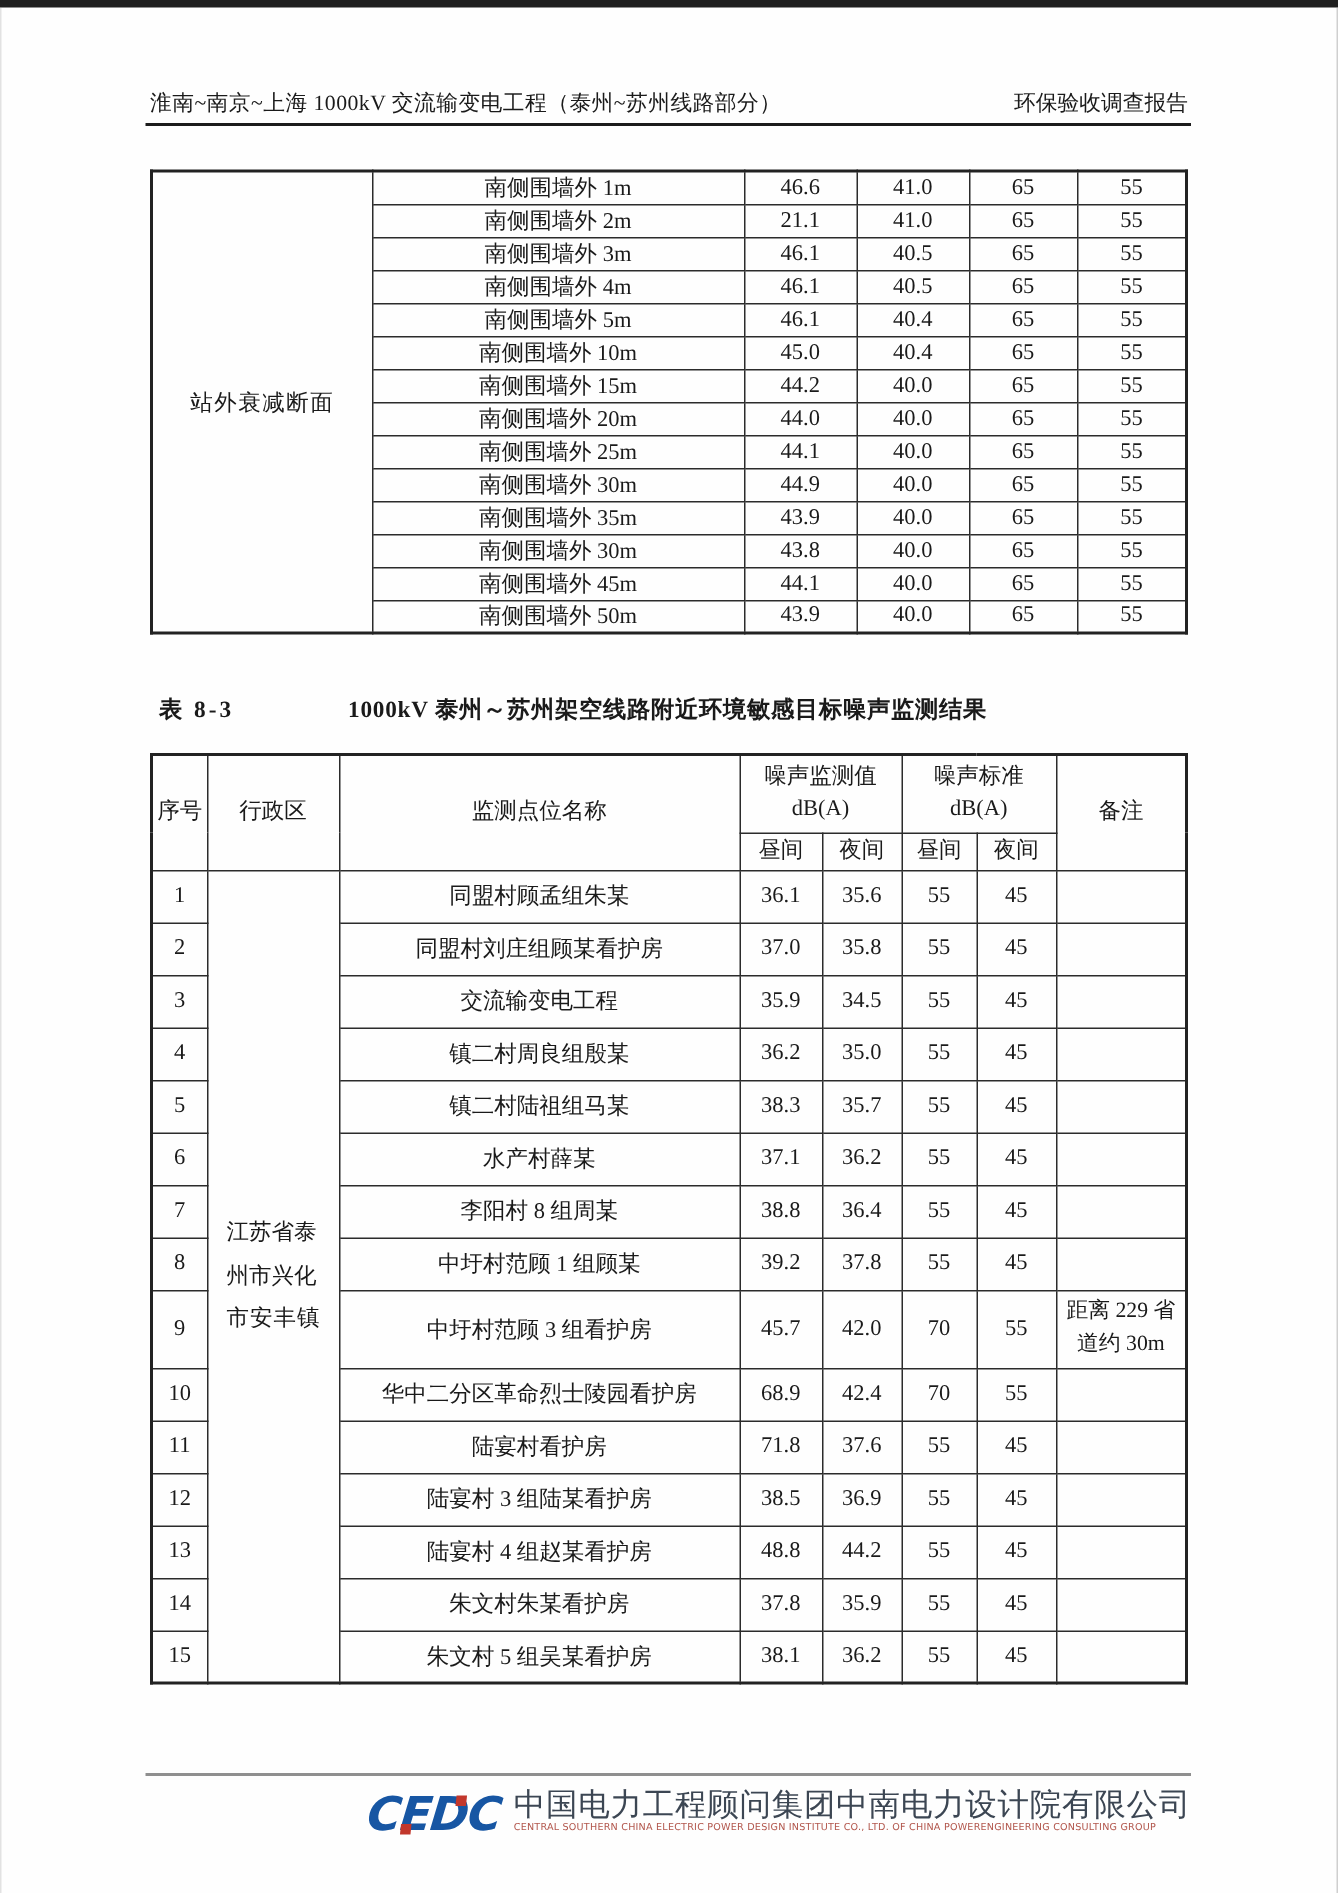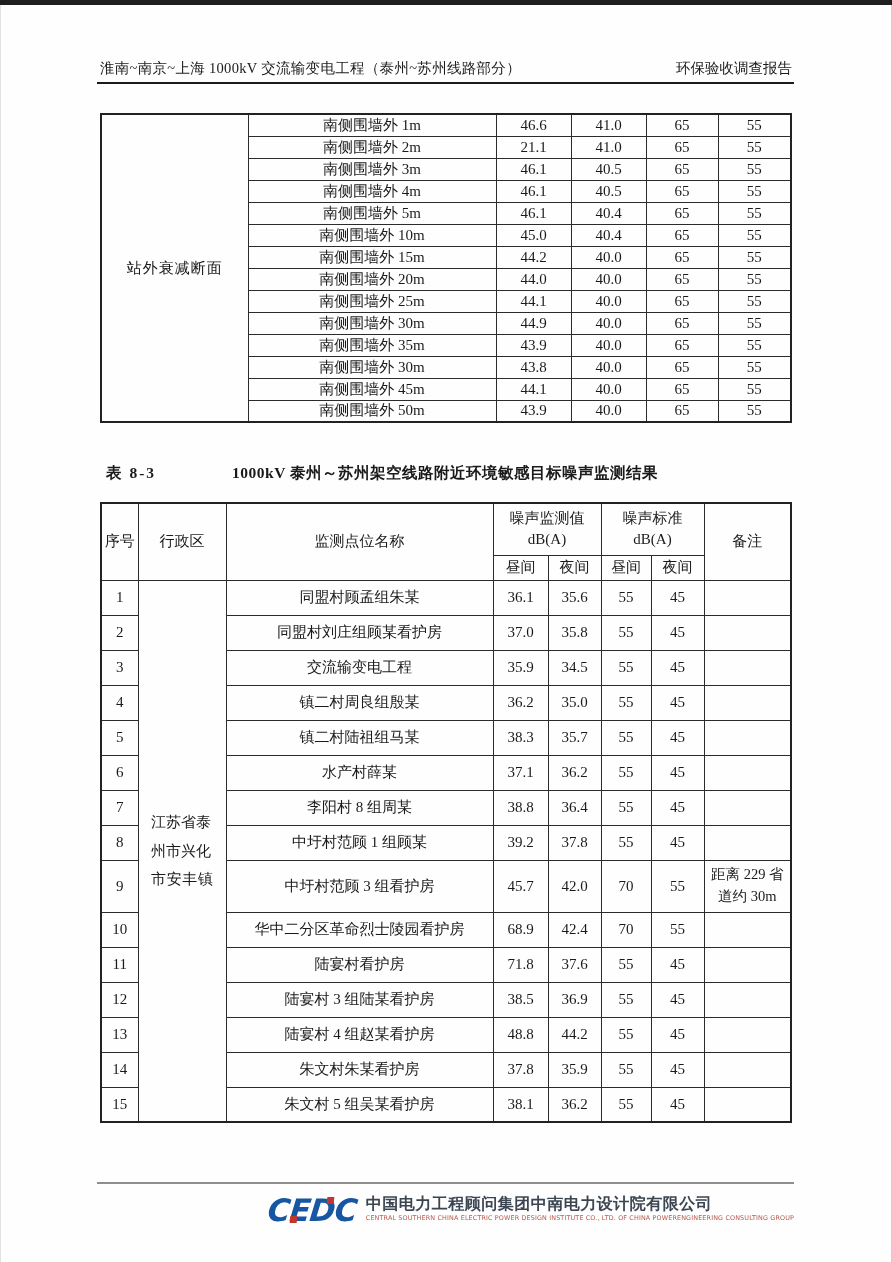--- a/index.html
+++ b/index.html
@@ -37,21 +37,21 @@
   .remark-cell{font-size:14.5px;line-height:1.5;padding:0 6px;font-family:Liberation Serif, serif;}
   
   .page-number{position:absolute;top:1148px;left:100px;width:690px;text-align:center;font-size:14.5px;letter-spacing:1px;}
   .footer-rule{position:absolute;top:1177px;left:97px;width:697px;height:2px;background:#8f8f8f;}
   .footer-brand{position:absolute;top:1188px;right:98px;display:flex;align-items:flex-start;gap:9px;}
   .logo-letters{display:flex;font-family:"DejaVu Sans","Liberation Sans",sans-serif;font-weight:900;font-style:italic;font-size:31px;line-height:34px;letter-spacing:-1px;color:#1756a3;}
   .logo-letters .lt{position:relative;display:inline-block;transform:skewX(-6deg);}
   .logo-letters .lt.acc-bl::after{content:"";position:absolute;left:1px;bottom:4px;width:7px;height:7px;background:#c2372c;}
   .logo-letters .lt.acc-tr::after{content:"";position:absolute;right:2px;top:4px;width:7px;height:7px;background:#c2372c;}
   .brand-text{display:flex;flex-direction:column;}
-  .brand-cn{font-family:"DejaVu Sans","Liberation Sans",sans-serif;font-weight:bold;font-size:16px;line-height:21px;color:#3c4653;letter-spacing:.5px;white-space:nowrap;}
+  .brand-cn{font-family:"DejaVu Sans","Liberation Sans",sans-serif;font-weight:normal;font-size:21px;line-height:21px;color:#3c4653;letter-spacing:.5px;white-space:nowrap;}
   .brand-en{font-family:"DejaVu Sans","Liberation Sans",sans-serif;font-size:6.4px;line-height:9px;color:#b2574d;letter-spacing:.15px;white-space:nowrap;}
 </style>
 </head>
 <body>
 
 <div class="page">
 
   <div class="doc-header">
     <span class="hl">淮南~南京~上海 1000kV 交流输变电工程（泰州~苏州线路部分）</span>
     <span class="hr">环保验收调查报告</span>

